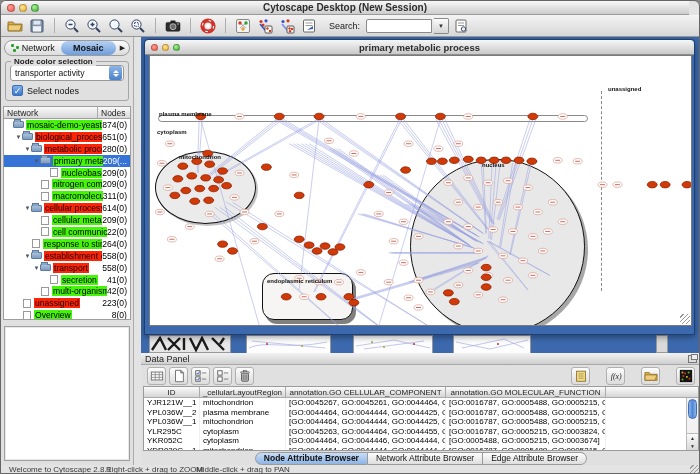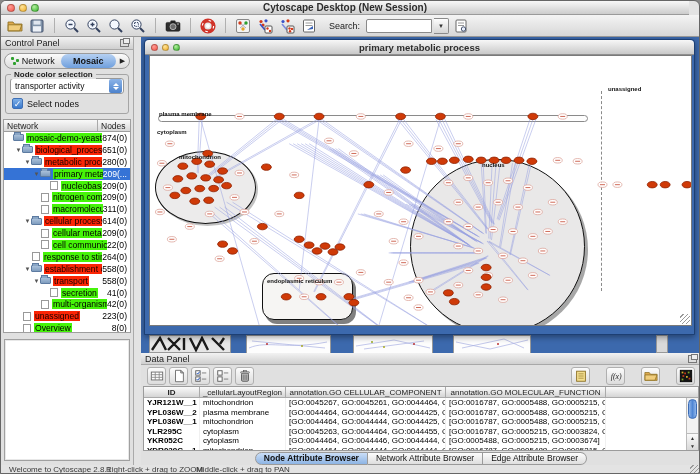--- a/index.html
+++ b/index.html
@@ -129,21 +129,21 @@
     background:linear-gradient(#fcfcfc,#dcdcdc);display:flex;align-items:center;
     justify-content:center;cursor:pointer;padding:0;}
   .dp-btn svg{width:14px;height:14px;}
   #dp-right{margin-left:auto;display:flex;gap:16px;}
   #dp-table{margin:0 2px;background:#fff;border:1px solid #9b9b9b;height:68px;position:relative;overflow:hidden;}
   #dp-head{display:flex;height:11px;border-bottom:1px solid #aaa;}
   .dp-th{background:linear-gradient(#fbfbfb,#d5d5d5);border-right:1px solid #aaa;
     font-size:8px;color:#222;text-align:center;overflow:hidden;white-space:nowrap;line-height:11px;}
   .dp-tr{display:flex;height:9.5px;line-height:9.5px;font-size:8px;white-space:nowrap;cursor:default;}
   .dp-td{overflow:hidden;padding:0 3px;border-right:1px solid #f0f0f0;}
-  .c-id{width:56px;font-weight:bold;}
+  .c-id{width:56px;font-weight:normal;}
   .c-rg{width:86px;}
   .c-cc{width:160px;}
   .c-mf{width:160px;}
   .c-fill{flex:1;border-right:none;}
   #dp-scroll{position:absolute;right:0;top:11px;bottom:0;width:12px;background:#f2f2f2;
     border-left:1px solid #bbb;}
   #dp-thumb{position:absolute;left:1px;top:1px;width:9px;height:20px;border-radius:5px;
     background:linear-gradient(90deg,#8fb5ea,#4f86d4,#8fb5ea);border:1px solid #3a6bb5;}
   .dp-arrows{position:absolute;left:0;bottom:0;width:11px;font-size:5px;color:#333;
     text-align:center;line-height:8px;background:linear-gradient(#fafafa,#d8d8d8);border-top:1px solid #bbb;}
@@ -281,24 +281,20 @@
         <svg viewBox="0 0 16 16">
           <rect x="3" y="2" width="10" height="12" rx="1" fill="#fff" stroke="#666"></rect>
           <line x1="5" y1="5" x2="11" y2="5" stroke="#999"></line>
           <line x1="5" y1="7.5" x2="11" y2="7.5" stroke="#999"></line>
           <circle cx="10.5" cy="11" r="2.2" fill="#e8eefc" stroke="#33415e" stroke-width=".9"></circle>
         </svg>
       </button>
   </div>
 
   <div id="control-panel">
-    <div class="panel-head">
-      <span>Control Panel</span>
-      <span class="float-ico"></span>
-    </div>
     <div id="cp-tabs">
       <div class="cp-tab">
         <span class="net-glyph">
             <i style="left:0;top:0"></i>
             <i style="left:5px;top:2px"></i>
             <i style="left:2px;top:5px"></i>
           </span>
         <span>Network</span>
       </div>
       <div class="cp-tab active">

